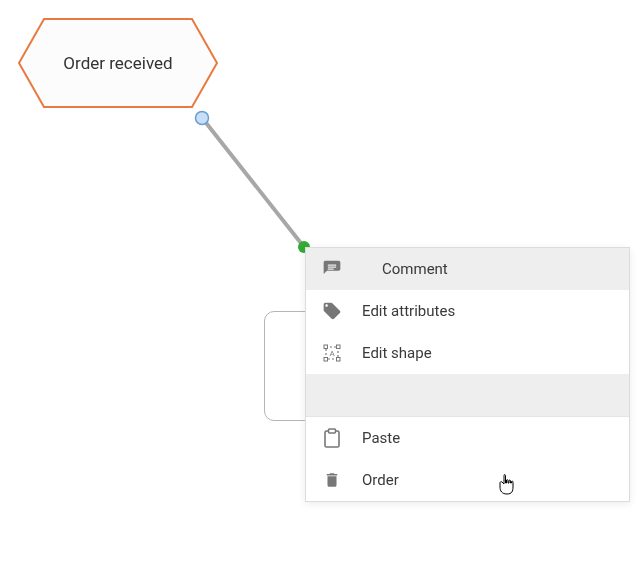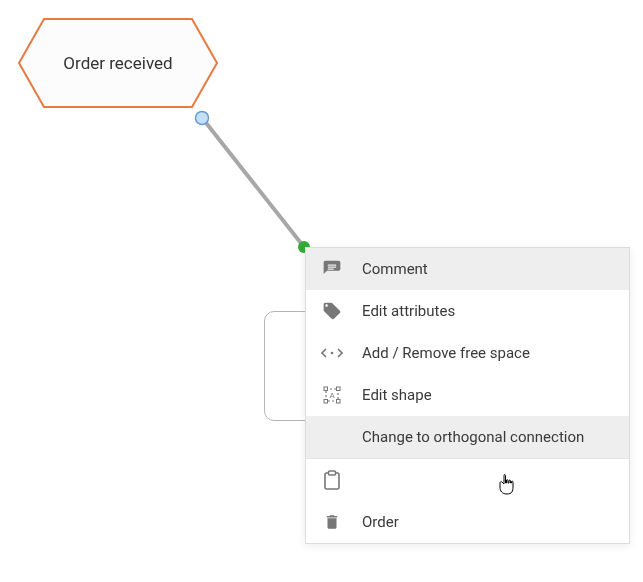--- a/index.html
+++ b/index.html
@@ -59,20 +59,21 @@
     }
     .menu-item {
       display: flex;
       align-items: center;
       height: 42px;
       padding: 0 14px;
       cursor: pointer;
     }
     .menu-item.hovered {
       background: #eeeeee;
+      gap: 20px;
     }
     .menu-icon {
       width: 24px;
       height: 24px;
       display: flex;
       align-items: center;
       justify-content: center;
       margin-right: 18px;
       flex-shrink: 0;
       color: #777;
@@ -125,52 +126,43 @@
     <div class="menu-item">
       <span class="menu-icon">
         <svg width="20" height="20" viewBox="0 0 24 24">
             <path fill="#777" d="M21.41 11.58l-9-9C12.05 2.22 11.55 2 11 2H4c-1.1 0-2 .9-2 2v7c0 .55.22 1.05.59 1.42l9 9c.36.36.86.58 1.41.58s1.05-.22 1.41-.59l7-7c.37-.36.59-.86.59-1.41s-.23-1.05-.59-1.42zM5.5 7C4.67 7 4 6.33 4 5.5S4.67 4 5.5 4 7 4.67 7 5.5 6.33 7 5.5 7z"></path>
           </svg>
       </span>
       <span class="menu-label">Edit attributes</span>
     </div>
     <div class="menu-item">
       <span class="menu-icon">
-        <svg width="22" height="16" viewBox="0 0 22 16">
-            <path fill="none" stroke="#777" stroke-width="1.6" d="M5 4 L1 8 L5 12 M17 4 L21 8 L17 12"></path>
-            <circle cx="11" cy="8" r="1.3" fill="#777"></circle>
-          </svg>
-      </span>
-      <span class="menu-label">Add / Remove free space</span>
-    </div>
-    <div class="menu-item">
-      <span class="menu-icon">
         <svg width="20" height="20" viewBox="0 0 20 20">
           <rect x="4" y="4" width="12" height="12" fill="none" stroke="#777" stroke-width="1.2" stroke-dasharray="2 2"></rect>
           <rect x="2" y="2" width="3.5" height="3.5" fill="#fff" stroke="#777"></rect>
           <rect x="14.5" y="2" width="3.5" height="3.5" fill="#fff" stroke="#777"></rect>
           <rect x="2" y="14.5" width="3.5" height="3.5" fill="#fff" stroke="#777"></rect>
           <rect x="14.5" y="14.5" width="3.5" height="3.5" fill="#fff" stroke="#777"></rect>
           <text x="10" y="13" font-size="8" fill="#777" text-anchor="middle">A</text>
         </svg>
       </span>
       <span class="menu-label">Edit shape</span>
     </div>
     <div class="menu-item hovered">
       <span class="menu-icon"></span>
-      <span class="menu-label">Change to orthogonal connection</span>
     </div>
     <div class="menu-divider"></div>
     <div class="menu-item">
       <span class="menu-icon">
         <svg width="18" height="20" viewBox="0 0 18 20">
             <rect x="2" y="3" width="14" height="16" rx="1.5" fill="none" stroke="#777" stroke-width="1.6"></rect>
             <rect x="5.5" y="1" width="7" height="4" rx="1" fill="#fff" stroke="#777" stroke-width="1.6"></rect>
           </svg>
       </span>
+      <span class="menu-label">Paste</span>
     </div>
     <div class="menu-item">
       <span class="menu-icon">
         <svg width="18" height="20" viewBox="0 0 24 24">
             <path fill="#777" d="M6 19c0 1.1.9 2 2 2h8c1.1 0 2-.9 2-2V7H6v12zM19 4h-3.5l-1-1h-5l-1 1H5v2h14V4z"></path>
           </svg>
       </span>
       <span class="menu-label">Order</span>
     </div>
   </div>

